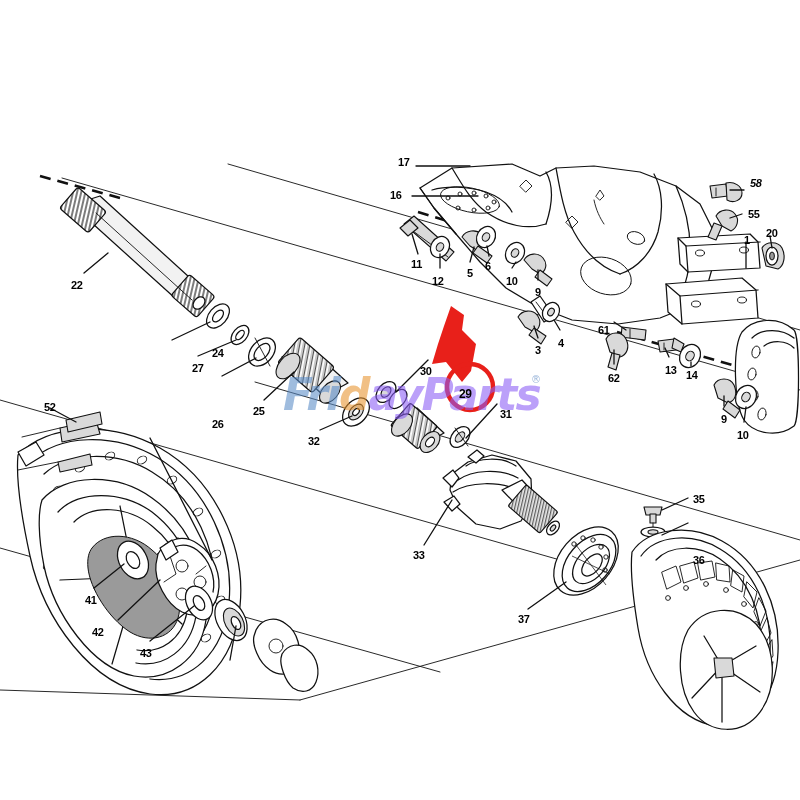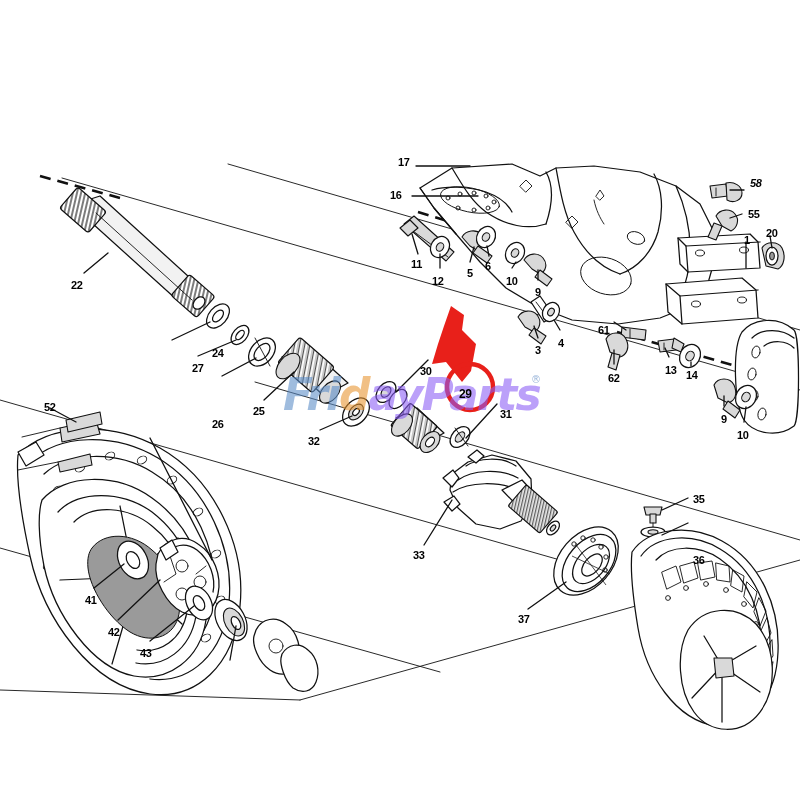--- a/index.html
+++ b/index.html
@@ -558,17 +558,17 @@
     <div class="callout-label" style="left:308px;top:436px;">32</div>
     <div class="callout-label" style="left:420px;top:366px;">30</div>
     <div class="callout-label" style="left:459px;top:380px;font-size:12px;margin-top:8px;">29</div>
     <div class="callout-label" style="left:500px;top:409px;">31</div>
     <div class="callout-label" style="left:413px;top:550px;">33</div>
     <div class="callout-label" style="left:693px;top:494px;">35</div>
     <div class="callout-label" style="left:693px;top:519px;margin-top:36px;">36</div>
     <div class="callout-label" style="left:518px;top:614px;">37</div>
     <div class="callout-label" style="left:44px;top:402px;">52</div>
     <div class="callout-label" style="left:85px;top:595px;">41</div>
-    <div class="callout-label" style="left:108px;top:627px;">42</div>
+    <div class="callout-label" style="left:92px;top:627px;">42</div>
     <div class="callout-label" style="left:140px;top:648px;">43</div>
   </div>
 
 </div>
 
 </body></html>

